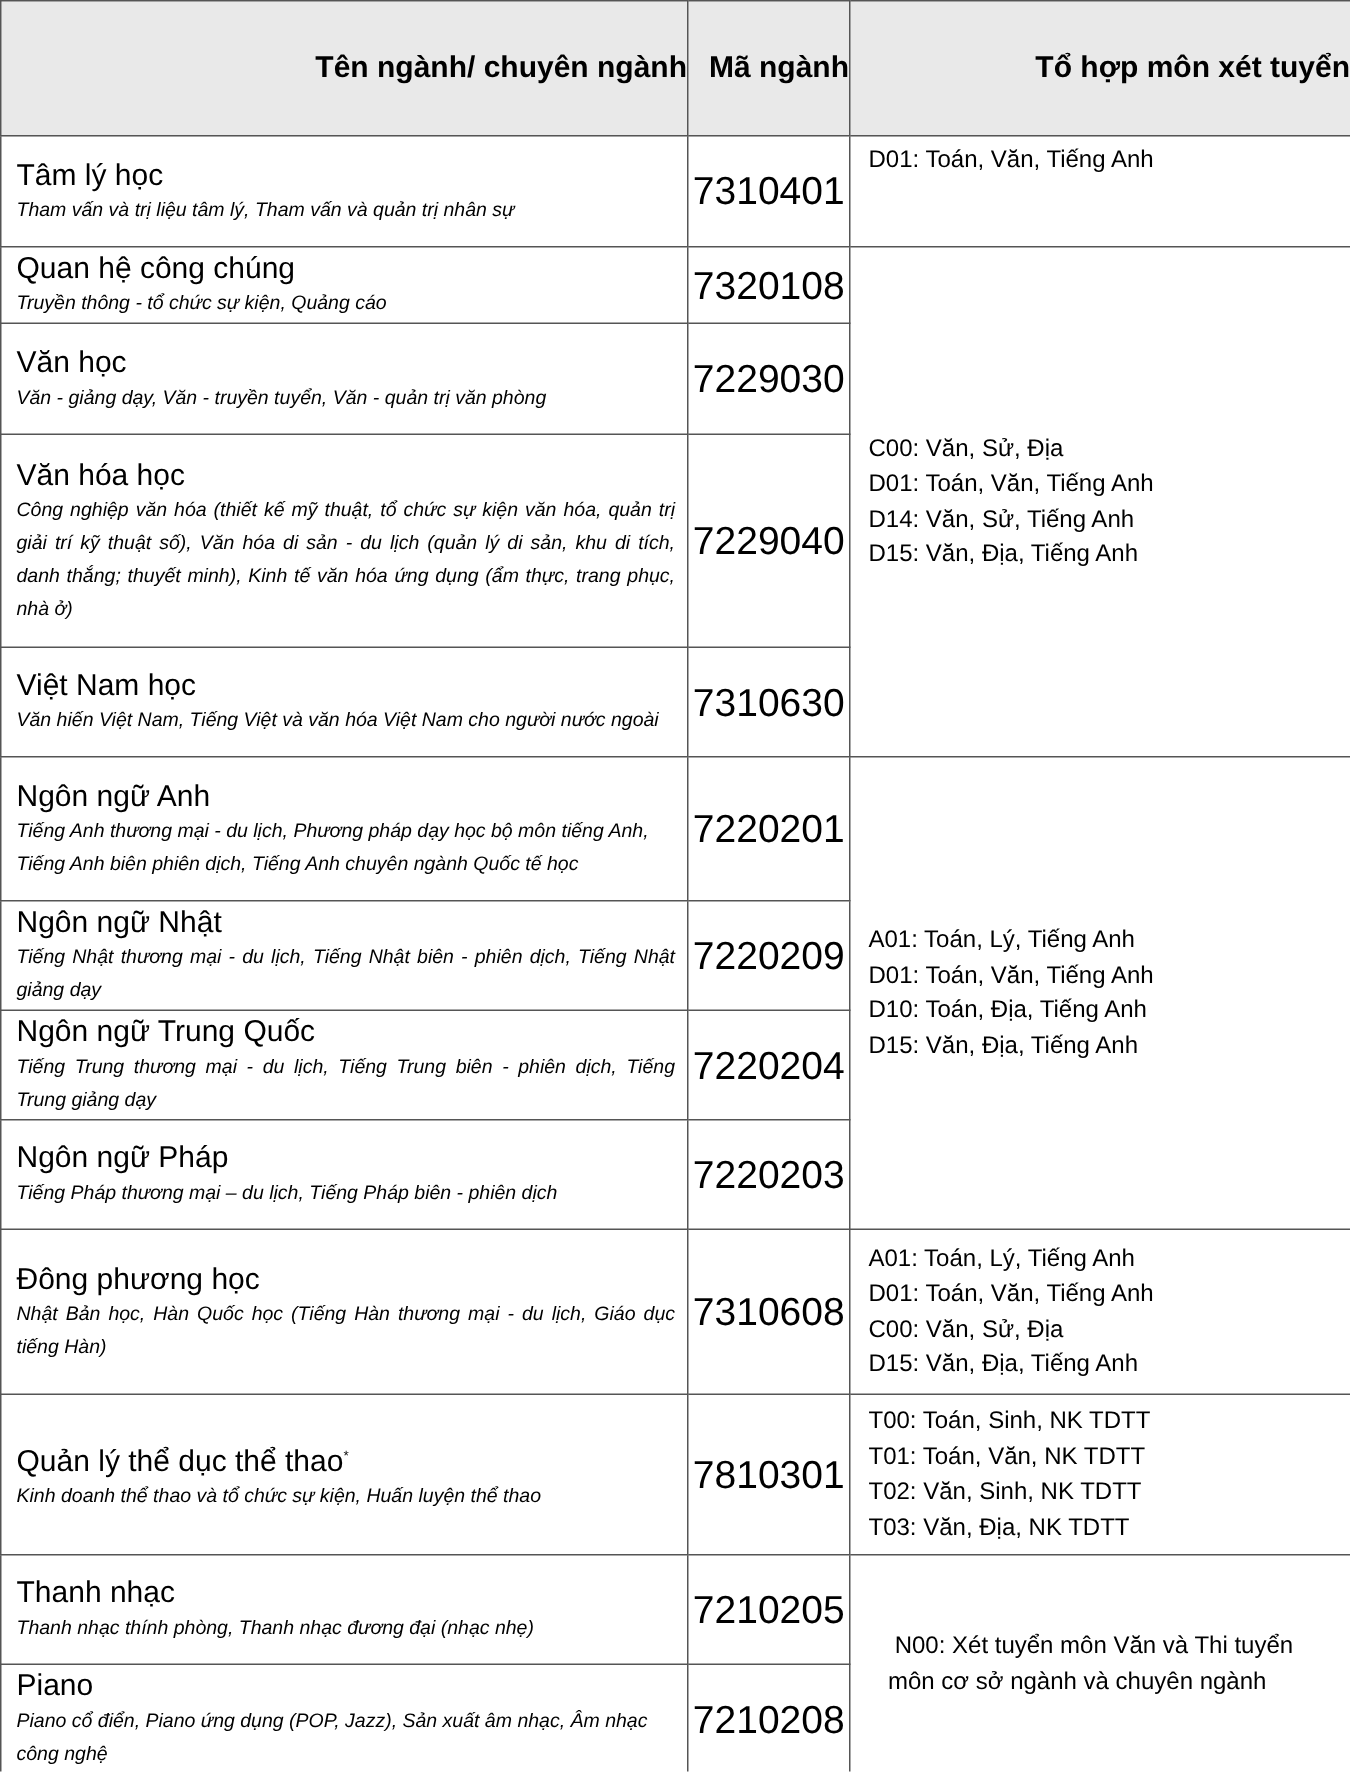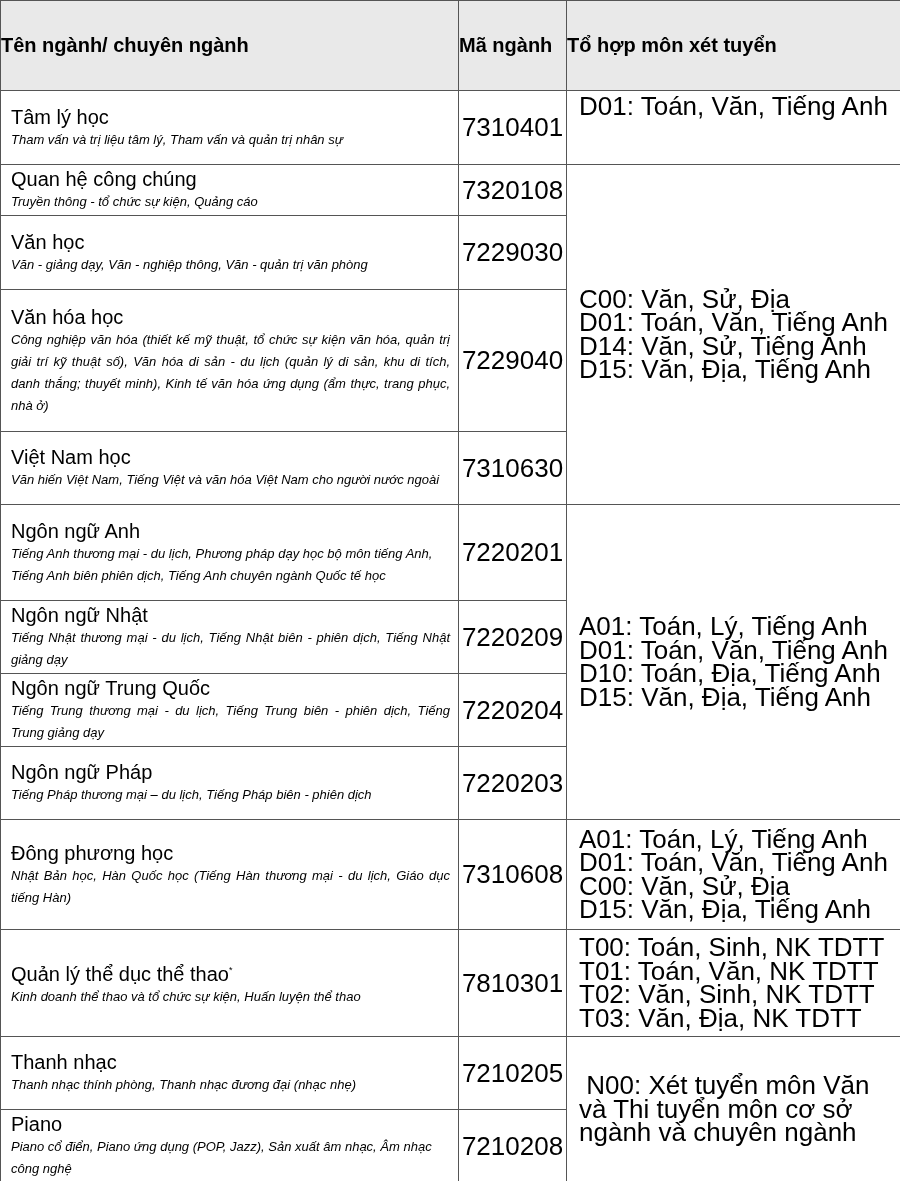--- a/index.html
+++ b/index.html
@@ -2,31 +2,31 @@
 <html><head>
 <meta charset="utf-8">
 <style>
   html, body { margin: 0; padding: 0; background: #ffffff; }
   body { width: 900px; height: 1181px; overflow: hidden; font-family: "Liberation Sans", sans-serif; color: #000; }
   table { border-collapse: collapse; width: 900px; table-layout: fixed; }
   col.c1 { width: 458px; }
   col.c2 { width: 108px; }
   col.c3 { width: 334px; }
   th, td { border: 1.5px solid #555; vertical-align: middle; padding: 0; }
-  th { background: #e9e9e9; height: 89px; font-size: 20px; font-weight: bold; text-align: left; }
+  th { background: #e9e9e9; height: 89px; font-size: 20px; font-weight: bold; text-align: right; }
   td.name { padding: 2px 8px 2px 10px; }
   td.code { text-align: center; font-size: 26px; }
-  td.comb { padding: 0 12px 0 12px; font-size: 26px; line-height: 23.5px; }
+  td.comb { padding: 0 12px 0 12px; font-size: 16px; line-height: 23.5px; }
   td.comb.top { vertical-align: top; padding-top: 4px; }
   .major { font-weight: normal; font-size: 20px; line-height: 24px; display: block; }
   .sub { font-style: italic; font-size: 13px; line-height: 22px; display: block; }
   .sub.just { text-align: justify; }
   sup { font-size: 9px; }
   .line { display: block; white-space: nowrap; }
-  .wrap { display: block; }
+  .wrap { display: block; margin-left: 13px; }
 </style>
 </head>
 <body>
 
 <table>
   <colgroup>
       <col class="c1">
       <col class="c2">
       <col class="c3">
     </colgroup>
@@ -57,21 +57,21 @@
       <td class="comb" rowspan="4">
         <span class="line">C00: Văn, Sử, Địa</span>
         <span class="line">D01: Toán, Văn, Tiếng Anh</span>
         <span class="line">D14: Văn, Sử, Tiếng Anh</span>
         <span class="line">D15: Văn, Địa, Tiếng Anh</span>
       </td>
     </tr>
     <tr style="height:74px">
       <td class="name">
         <span class="major">Văn học</span>
-        <span class="sub just">Văn - giảng dạy, Văn - nghiệp thông, Văn - quản trị văn phòng</span>
+        <span class="sub just">Văn - giảng dạy, Văn - truyền tuyển, Văn - quản trị văn phòng</span>
       </td>
       <td class="code">7229030</td>
     </tr>
     <tr style="height:142px">
       <td class="name">
         <span class="major">Văn hóa học</span>
         <span class="sub just">Công nghiệp văn hóa (thiết kế mỹ thuật, tổ chức sự kiện văn hóa, quản trị giải trí kỹ thuật số), Văn hóa di sản - du lịch (quản lý di sản, khu di tích, danh thắng; thuyết minh), Kinh tế văn hóa ứng dụng (ẩm thực, trang phục, nhà ở)</span>
       </td>
       <td class="code">7229040</td>
     </tr>

